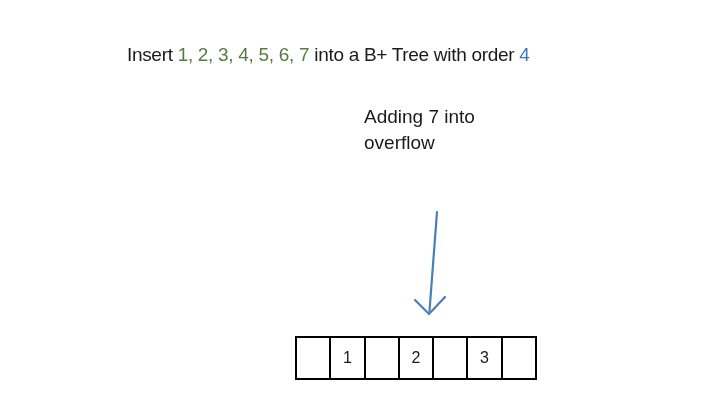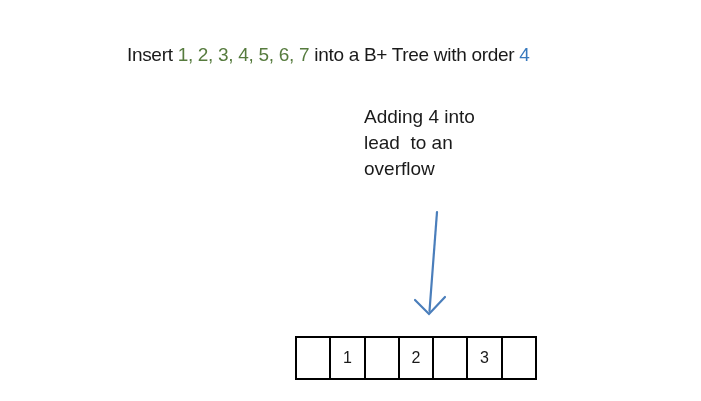--- a/index.html
+++ b/index.html
@@ -73,22 +73,21 @@
 </head>
 <body>
 
 <div class="slide">
 
   <div class="title">
     <span style="color: rgb(26, 26, 26);">Insert </span><span style="color: rgb(86, 123, 62);">1, 2, 3, 4, 5, 6, 7</span><span style="color: rgb(26, 26, 26);"> into a B+ Tree with order </span><span style="color: rgb(56, 121, 189);">4</span>
   </div>
 
   <div class="annotation">
-    <div class="ann-line">Adding 4 into</div>
-    <div class="ann-line">lead  to an</div>
+    <div class="ann-line">Adding 7 into</div>
     <div class="ann-line">overflow</div>
   </div>
 
   <svg class="arrow-svg" viewBox="0 0 50 115" xmlns="http://www.w3.org/2000/svg">
     <g fill="none" stroke-width="2.2" stroke-linecap="round" stroke-linejoin="miter" style="stroke: rgb(74, 126, 187);">
       <line x1="32" y1="7" x2="24.5" y2="106"></line>
       <polyline points="10,95 24,109 40,92"></polyline>
     </g>
   </svg>
 

